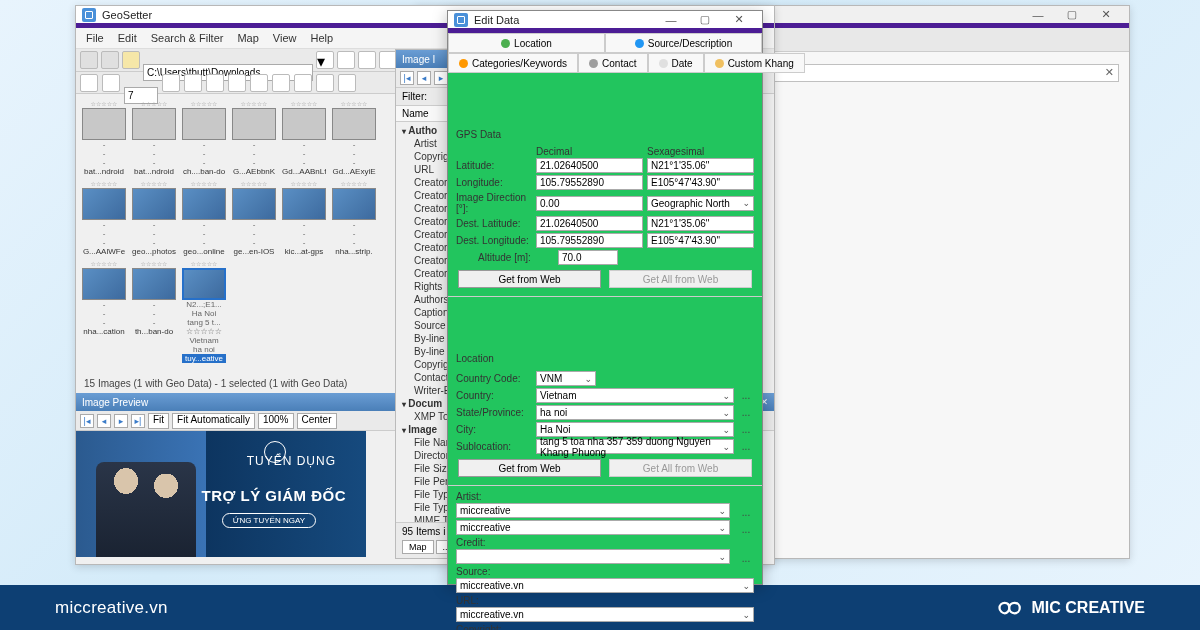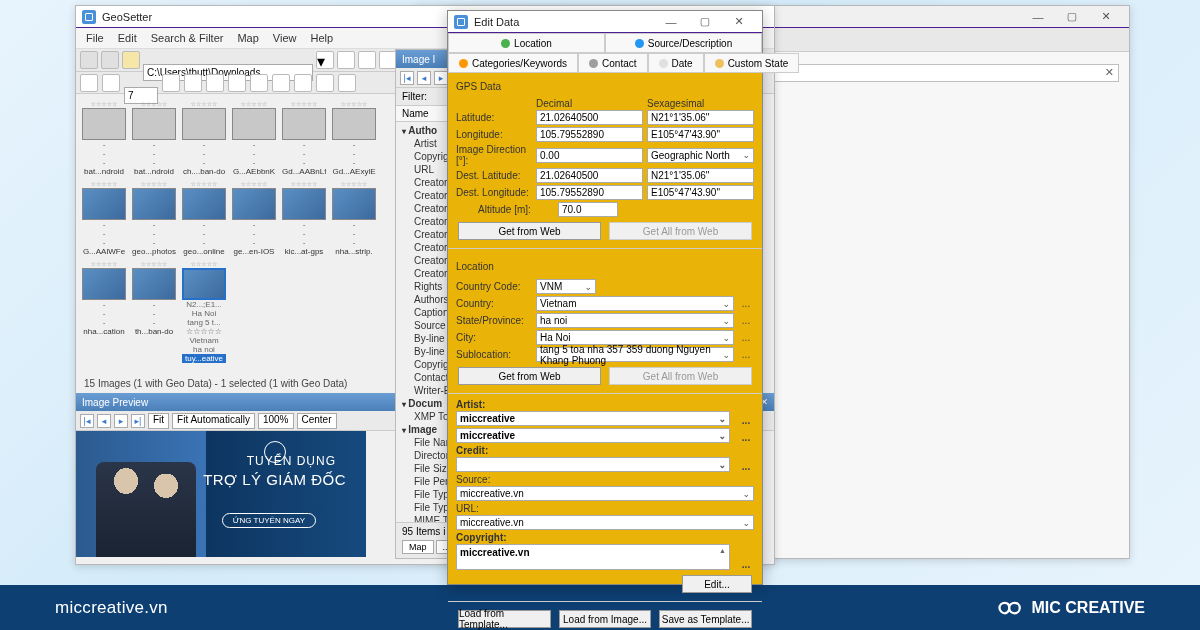--- a/index.html
+++ b/index.html
@@ -5,21 +5,21 @@
 * { margin:0; padding:0; box-sizing:border-box; font-family:"Segoe UI",Tahoma,sans-serif; }
 body { background:linear-gradient(135deg,#e8f4fd 0%,#d4ebf9 40%,#e8f4fd 100%); width:1200px; height:630px; overflow:hidden; position:relative; }
 .stage { position:absolute; left:75px; top:5px; width:1055px; height:580px; }
 .footer { position:absolute; bottom:0; left:0; right:0; height:45px; background:#0d3f73; display:flex; align-items:center; justify-content:space-between; padding:0 55px; color:#fff; }
 .footer-text { font-size:17px; letter-spacing:.3px; }
 .footer-logo { display:flex; align-items:center; gap:10px; font-size:16px; font-weight:600; }
 .footer-logo svg { width:30px; height:22px; }
 
 
 .win { position:absolute; background:#f0f0f0; border:1px solid #b8b8b8; box-shadow:0 2px 8px rgba(0,0,0,.15); }
-.titlebar { height:22px; background:#fff; display:flex; align-items:center; padding:0 6px; font-size:11px; color:#222; border-bottom:1px solid #4c1d95; }
+.titlebar { height:22px; background:#fff; display:flex; align-items:center; padding:0 6px; font-size:11px; color:#222; border-bottom:5px solid #4c1d95; }
 .titlebar .ico { width:14px; height:14px; margin-right:6px; background:#4a90d9; border-radius:2px; position:relative; }
 .titlebar .ico::after{content:"";position:absolute;inset:3px;border:1px solid #fff;border-radius:1px;}
 .titlebar .wbtns { margin-left:auto; display:flex; gap:0; }
 .wbtn { width:34px; height:20px; display:flex; align-items:center; justify-content:center; font-size:11px; color:#555; cursor:default; }
 
 
 #gs { left:0; top:0; width:700px; height:560px; }
 .menubar { height:20px; background:#f5f5f5; display:flex; align-items:center; padding:0 4px; font-size:11px; color:#333; gap:2px; }
 .menubar span { padding:2px 6px; cursor:default; }
 .toolbar { height:24px; background:#eaeaea; border-top:1px solid #ddd; border-bottom:1px solid #ccc; display:flex; align-items:center; padding:0 4px; gap:3px; }
@@ -42,21 +42,21 @@
 
 .panel-hdr { height:18px; background:linear-gradient(#6a9dd4,#4a7fb8); color:#fff; font-size:10px; display:flex; align-items:center; padding:0 6px; }
 .panel-hdr .pctl { margin-left:auto; display:flex; gap:3px; font-size:9px; }
 .preview-tb { height:20px; background:#eaeaea; border-bottom:1px solid #ccc; display:flex; align-items:center; padding:0 4px; gap:3px; font-size:10px; }
 .preview-tb .nav { width:14px; height:14px; background:#fff; border:1px solid #aaa; display:flex; align-items:center; justify-content:center; font-size:9px; color:#3a7bc8; }
 .preview-tb .drop { height:16px; font-size:10px; padding:0 4px; border:1px solid #aaa; background:#fff; }
 .preview-img { width:290px; height:126px; background:linear-gradient(90deg,#2b5a8f 0%,#3a73b5 45%,#0d3560 45%,#164a7e 100%); position:relative; color:#fff; overflow:hidden; }
 .preview-img .ppl{position:absolute;left:20px;bottom:0;width:100px;height:95px;background:radial-gradient(ellipse at 30% 20%,#d9c5ab 0 12px,transparent 12px),radial-gradient(ellipse at 70% 25%,#d9c5ab 0 12px,transparent 12px),linear-gradient(#2a3548,#1a2332);border-radius:8px 8px 0 0;}
 .preview-img .logo-circ{position:absolute;right:80px;top:10px;width:22px;height:22px;border:1.5px solid #fff;border-radius:50%;}
 .preview-img .txt1{position:absolute;right:30px;top:23px;font-size:12px;letter-spacing:1px;}
-.preview-img .txt2{position:absolute;right:20px;top:40px;font-size:15px;font-weight:400;letter-spacing:.5px;}
+.preview-img .txt2{position:absolute;right:20px;top:56px;font-size:15px;font-weight:700;letter-spacing:.5px;}
 .preview-img .cta{position:absolute;right:50px;top:82px;font-size:8px;border:1px solid #fff;border-radius:10px;padding:2px 10px;}
 
 
 #midp { position:absolute; left:320px; top:44px; width:120px; height:510px; background:#f0f0f0; border:1px solid #bbb; }
 #midp .phdr { height:18px; background:linear-gradient(#6a9dd4,#4a7fb8); color:#fff; font-size:10px; padding:0 6px; display:flex; align-items:center; }
 #midp .ftb { height:20px; background:#eaeaea; border-bottom:1px solid #ccc; display:flex; align-items:center; padding:0 4px; gap:3px; font-size:10px; }
 #midp .nav { width:14px; height:14px; background:#fff; border:1px solid #aaa; display:flex; align-items:center; justify-content:center; font-size:9px; color:#3a7bc8; }
 #midp .filt { height:18px; background:#eaeaea; font-size:10px; padding:0 6px; display:flex; align-items:center; border-bottom:1px solid #ccc; }
 #midp .treehdr { height:16px; background:#f8f8f8; border-bottom:1px solid #ccc; font-size:10px; padding:0 6px; display:flex; align-items:center; }
 #midp .tree { font-size:10px; color:#333; padding:2px 0; overflow:hidden; white-space:nowrap; }
@@ -68,53 +68,53 @@
 #midp .tab { background:#fff; border:1px solid #aaa; font-size:9px; padding:1px 6px; }
 
 
 #bgw { left:340px; top:0; width:715px; height:554px; background:#f7f7f7; }
 #bgw .titlebar{background:#f0f0f0;}
 #bgw .body-top{height:24px;background:#e8e8e8;border-bottom:1px solid #ccc;}
 #bgw .body-bar{margin:12px 10px 0;height:18px;background:#fff;border:1px solid #c0c0c0;position:relative;}
 #bgw .body-bar .x{position:absolute;right:4px;top:1px;font-size:11px;color:#666;}
 
 
-#ed { left:372px; top:5px; width:316px; height:575px; background:#eab308; border:1px solid #888; box-shadow:0 3px 14px rgba(0,0,0,.25); z-index:30; }
+#ed { left:372px; top:5px; width:316px; height:575px; background:#22c55e; border:1px solid #888; box-shadow:0 3px 14px rgba(0,0,0,.25); z-index:30; }
 #ed .titlebar{background:#fff;}
 .tabs-row { display:flex; height:20px; background:#f0f0f0; font-size:10px; }
 .tabs-row .t { flex:1; display:flex; align-items:center; justify-content:center; gap:4px; border:1px solid #ccc; background:#f8f8f8; cursor:default; }
 .tabs-row .t .dot{width:9px;height:9px;border-radius:50%;}
 .tabs-row .t.loc .dot{background:#4caf50;}
 .tabs-row .t.src .dot{background:#2196f3;}
 .tabs-row .t.cat .dot{background:#ff9800;}
 .tabs-row .t.con .dot{background:#9e9e9e;}
 .tabs-row .t.dat .dot{background:#e0e0e0;}
 .tabs-row .t.cus .dot{background:#f0c060;}
 .tabs-row.row2 .t{flex:0 0 auto;padding:0 10px;}
 .tabs-row.row2 .t:first-child{flex:1;}
-.section { padding:4px 8px; }
+.section { padding:4px 8px;margin-top:48px; }
 .section .sh { font-size:10px; color:#333; margin:4px 0 2px; }
 .grid-hdr { display:grid; grid-template-columns:76px 1fr 1fr; font-size:10px; color:#333; gap:4px; padding:0 8px; }
 .grid-hdr span:first-child{visibility:hidden;}
 .frow { display:grid; grid-template-columns:76px 1fr 1fr; gap:4px; padding:1px 8px; font-size:10px; align-items:center; }
 .frow.two { grid-template-columns:76px 1fr 16px; }
 .frow.one { grid-template-columns:76px 1fr; }
 .frow label { color:#333; }
 .frow .val { height:15px; background:#fff; border:1px solid #aaa; padding:0 3px; display:flex; align-items:center; white-space:nowrap; overflow:hidden; }
 .frow .sel { height:15px; background:#fff; border:1px solid #aaa; padding:0 3px; display:flex; align-items:center; justify-content:space-between; }
 .frow .sel::after{content:"⌄";font-size:9px;color:#555;}
 .frow .dots { font-size:10px; color:#444; text-align:center; cursor:default; }
 .btnrow { display:flex; gap:8px; padding:4px 10px; }
 .btnrow .b { flex:1; height:18px; background:#f0f0f0; border:1px solid #999; font-size:10px; display:flex; align-items:center; justify-content:center; cursor:default; }
 .btnrow .b.dis { color:#999; border-color:#ccc; }
 .fullrow { padding:1px 8px; }
 .fullrow label { font-size:10px; color:#333; display:block; margin-bottom:1px; }
 .fullrow .inp { height:15px; background:#fff; border:1px solid #aaa; display:flex; align-items:center; padding:0 3px; font-size:10px; justify-content:space-between; }
 .fullrow .inp::after{content:"⌄";font-size:9px;color:#555;}
-.fullrow.with-dots { display:grid; grid-template-columns:1fr 16px; gap:8px; align-items:end;font-weight:bold; }
+.fullrow.with-dots { display:grid; grid-template-columns:1fr 16px; gap:8px; align-items:end; }
 .fullrow .dots{font-size:10px;color:#444;text-align:center;}
 .fullrow .multi { height:26px; background:#fff; border:1px solid #aaa; font-size:10px; padding:2px 3px; position:relative; }
 .fullrow .multi::after{content:"▲";position:absolute;right:3px;top:2px;font-size:7px;color:#666;}
 hr.div { border:none; border-top:1px solid #ccc; margin:4px 0; }
 </style>
 </head>
 <body>
 
 <div class="stage">
 
@@ -418,21 +418,21 @@
       <div class="t con">
           <span class="dot"></span>
           <span>Contact</span>
         </div>
       <div class="t dat">
           <span class="dot"></span>
           <span>Date</span>
         </div>
       <div class="t cus">
           <span class="dot"></span>
-          <span>Custom State</span>
+          <span>Custom Khang</span>
         </div>
     </div>
 
     <div class="section">
         <div class="sh">GPS Data</div>
       </div>
     <div class="grid-hdr">
         <span>.</span>
         <span>Decimal</span>
         <span>Sexagesimal</span>

